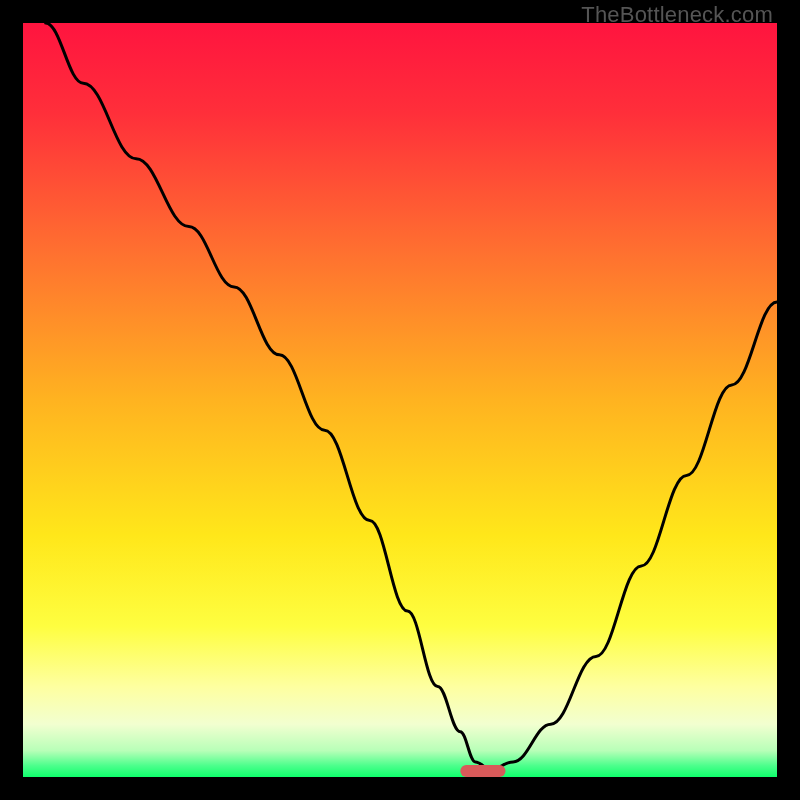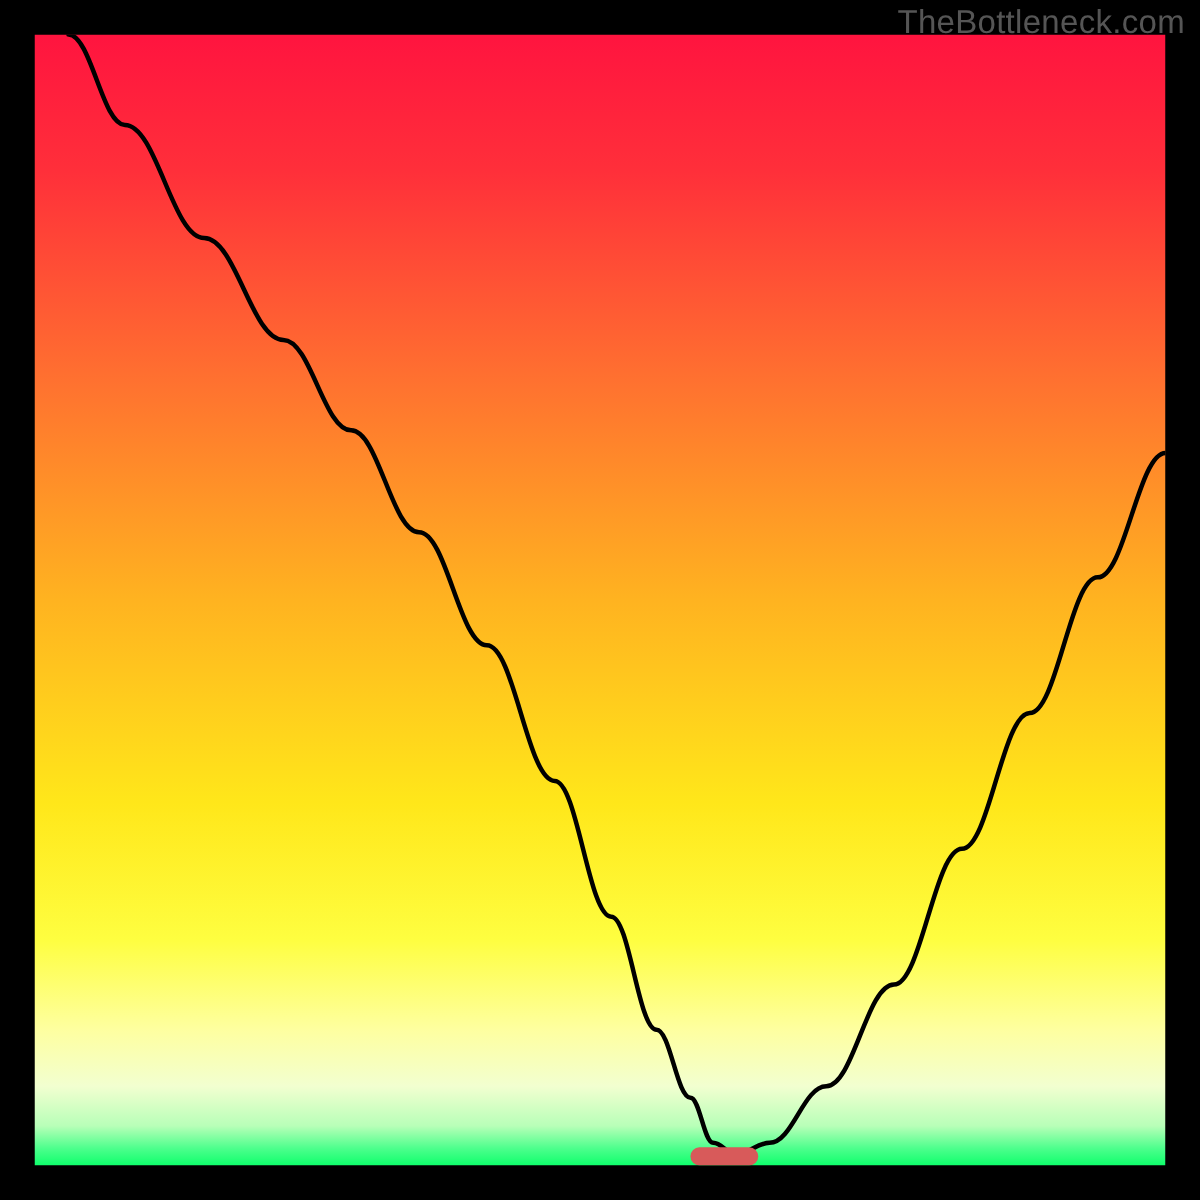--- a/index.html
+++ b/index.html
@@ -13,21 +13,21 @@
   }
   .frame {
     position: relative;
     width: 800px;
     height: 800px;
     background: #000;
   }
   .watermark {
     position: absolute;
     top: 2px;
-    right: 10px;
+    right: 27px;
     color: #555;
     font-size: 22px;
     font-weight: 500;
     letter-spacing: 0.2px;
     z-index: 10;
   }
   .plot-area {
     position: absolute;
     left: 23px;
     top: 23px;

